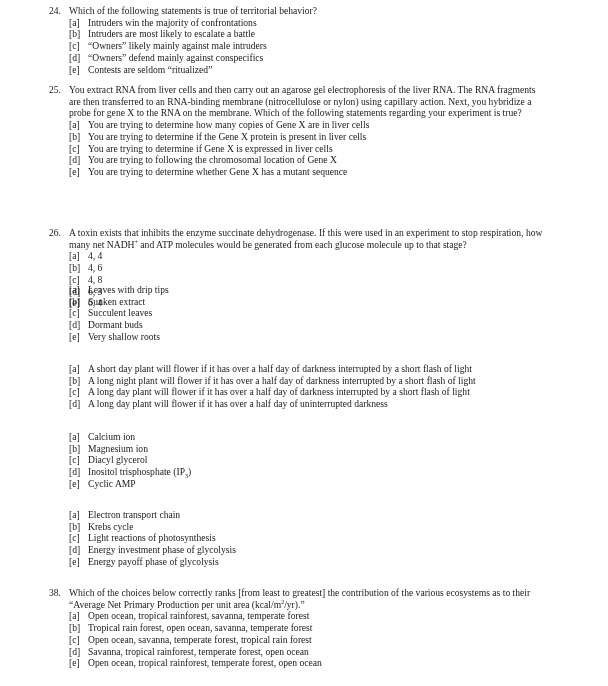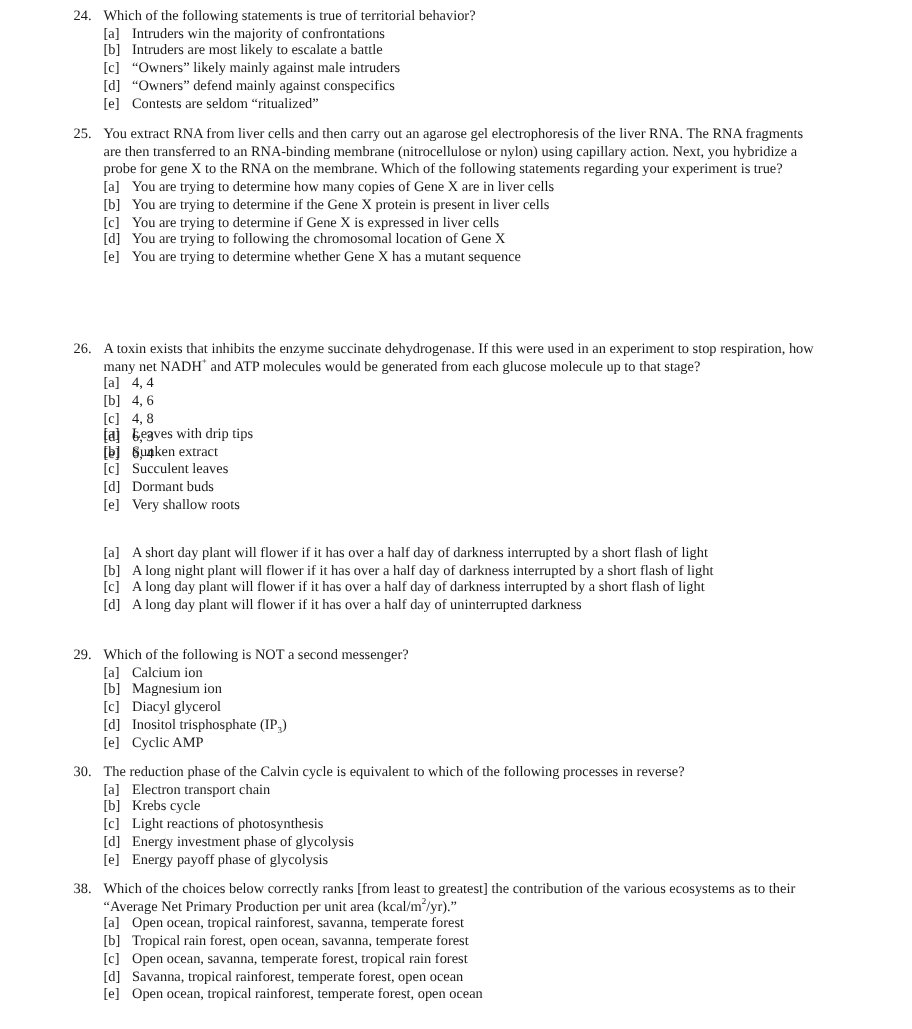--- a/index.html
+++ b/index.html
@@ -191,24 +191,20 @@
           <span class="opt-text">A long day plant will flower if it has over a half day of darkness interrupted by a short flash of light</span>
         </div>
       <div class="opt">
           <span class="opt-label">[d]</span>
           <span class="opt-text">A long day plant will flower if it has over a half day of uninterrupted darkness</span>
         </div>
     </div>
   </div>
 
   <div class="question" style="top:431px;">
-    <div class="q-row">
-      <span class="q-num">29.</span>
-      <span class="q-text">Which of the following is NOT a second messenger?</span>
-    </div>
     <div class="options">
       <div class="opt">
           <span class="opt-label">[a]</span>
           <span class="opt-text">Calcium ion</span>
         </div>
       <div class="opt">
           <span class="opt-label">[b]</span>
           <span class="opt-text">Magnesium ion</span>
         </div>
       <div class="opt">
@@ -220,24 +216,20 @@
           <span class="opt-text"><span>Inositol trisphosphate (IP</span><sub>3</sub><span>)</span></span>
         </div>
       <div class="opt">
           <span class="opt-label">[e]</span>
           <span class="opt-text">Cyclic AMP</span>
         </div>
     </div>
   </div>
 
   <div class="question" style="top:509px;">
-    <div class="q-row">
-      <span class="q-num">30.</span>
-      <span class="q-text">The reduction phase of the Calvin cycle is equivalent to which of the following processes in reverse?</span>
-    </div>
     <div class="options">
       <div class="opt">
           <span class="opt-label">[a]</span>
           <span class="opt-text">Electron transport chain</span>
         </div>
       <div class="opt">
           <span class="opt-label">[b]</span>
           <span class="opt-text">Krebs cycle</span>
         </div>
       <div class="opt">

